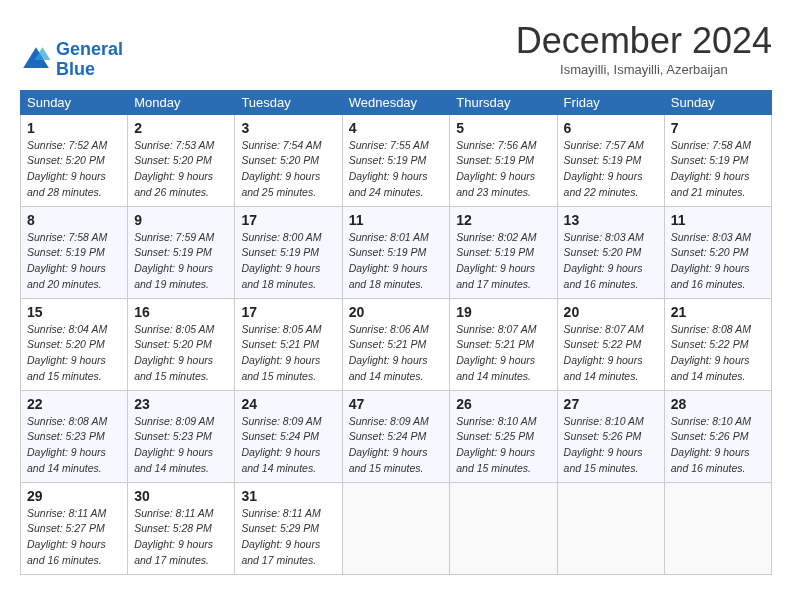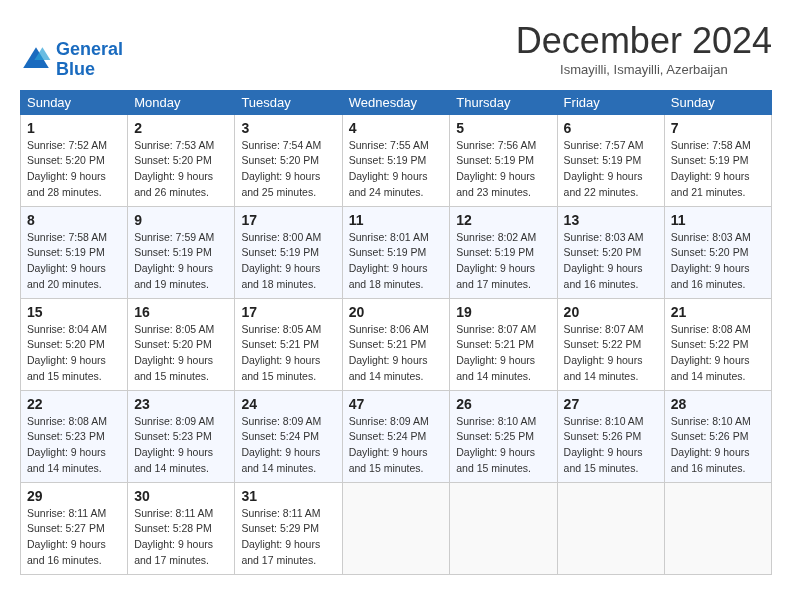--- a/index.html
+++ b/index.html
@@ -74,20 +74,21 @@
       font-size: 14px;
       font-weight: bold;
       color: #222;
       display: block;
       margin-bottom: 2px;
     }
     .day-info {
       font-size: 10.5px;
       color: #333;
       line-height: 1.5;
+      font-style: italic;
     }
     .empty-cell {
       background: #f9f9f9 !important;
     }
   </style>
 </head>
 <body>
 
 <div class="header">
   <div class="logo">

